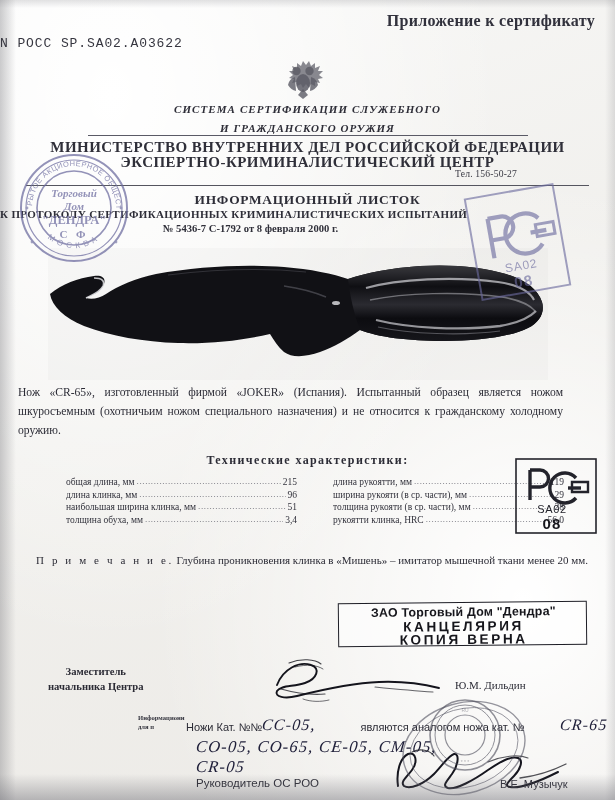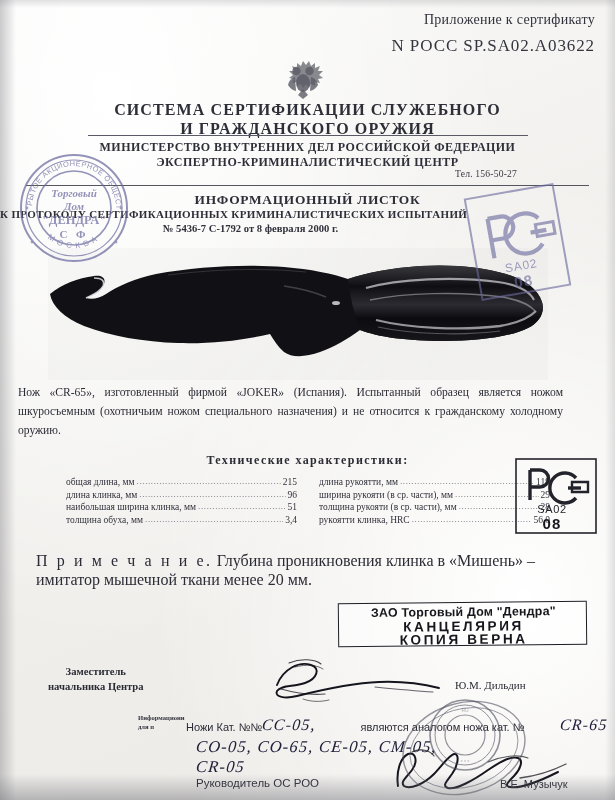--- a/index.html
+++ b/index.html
@@ -42,62 +42,63 @@
     background: linear-gradient(to bottom, rgba(140,140,145,0.25), rgba(255,255,255,0));
     pointer-events: none;
   }
 
   .txt { position: absolute; color: #2b2b33; }
 
   
   .appendix-title {
     left: 0; top: 12px; width: 595px;
     text-align: right;
-    font-size: 14px;
-    font-weight: normal;
+    font-size: 16px;
+    font-weight: bold;
     letter-spacing: 0.3px;
     color: #31313c;
   }
   .cert-number {
     left: 0; top: 36px; width: 595px;
-    text-align: right;
-    font-family: Liberation Serif, serif;
-    font-size: 17px;
+    text-align: left;
+    font-family: Liberation Mono, monospace;
+    font-size: 13px;
     letter-spacing: 0.9px;
     color: #35353f;
   }
 
   .emblem {
     position: absolute;
     left: 277px; top: 55px;
     width: 52px; height: 44px;
     opacity: 0.82;
   }
 
   .sys-title {
     left: 0; top: 100px; width: 615px;
     text-align: center;
-    font-size: 16px;
+    font-size: 11px;
     font-weight: bold;
     letter-spacing: 1.1px;
     line-height: 19px;
     color: #2e2e38;
+    font-style: italic;
   }
   .rule {
     position: absolute;
     background: #5a5a66;
     height: 1px;
   }
   .rule-1 { left: 88px; top: 135px; width: 440px; }
   .rule-2 { left: 26px; top: 185px; width: 563px; height: 1px; background:#55555f; }
 
   .ministry {
     left: 0; top: 140px; width: 615px;
     text-align: center;
-    font-size: 12px;
+    font-size: 15px;
     font-weight: bold;
     letter-spacing: 0.45px;
     line-height: 15px;
     color: #2f2f39;
   }
 
   .address {
     left: 32px; top: 168px;
     font-size: 9.6px;
     letter-spacing: 0.2px;
@@ -157,21 +158,21 @@
     font-weight: bold;
     letter-spacing: 1.4px;
     color: #2c2c36;
   }
 
   .spec-cols {
     position: absolute;
     left: 66px; top: 476px;
     width: 480px;
     display: flex;
-    gap: 22px;
+    gap: 36px;
   }
   .spec-col { width: 231px; }
   .spec-row {
     display: flex;
     align-items: baseline;
     font-size: 9.5px;
     line-height: 12.6px;
     color: #32323c;
     white-space: nowrap;
   }
@@ -183,21 +184,21 @@
     color: #5d5d68;
     font-size: 9px;
     letter-spacing: 0.6px;
     position: relative;
     top: -1px;
   }
   .spec-val { flex: 0 0 auto; }
 
   .note-par {
     left: 36px; top: 551px; width: 555px;
-    font-size: 16px;
+    font-size: 11px;
     line-height: 19px;
     color: #2c2c36;
   }
   .note-word { letter-spacing: 2.6px; }
 
   
   .sig-role {
     left: 48px; top: 665px;
     font-size: 10.6px;
     font-weight: bold;

